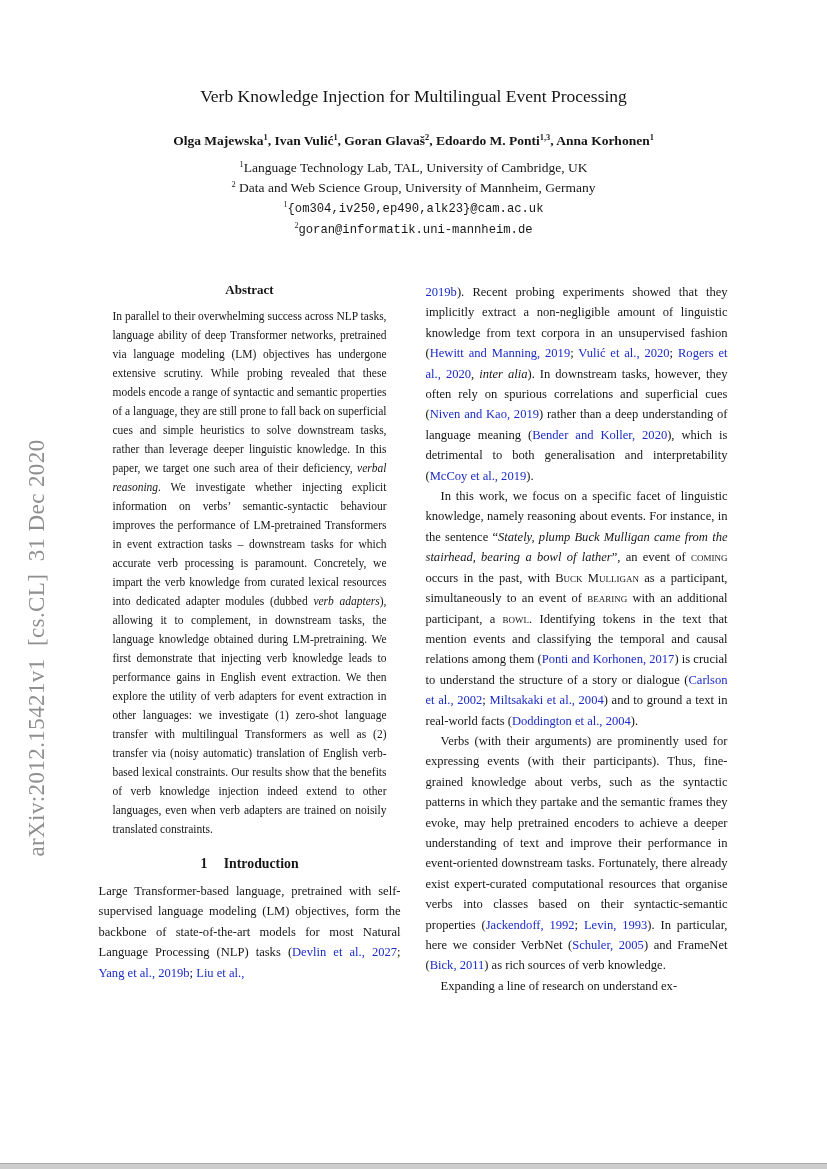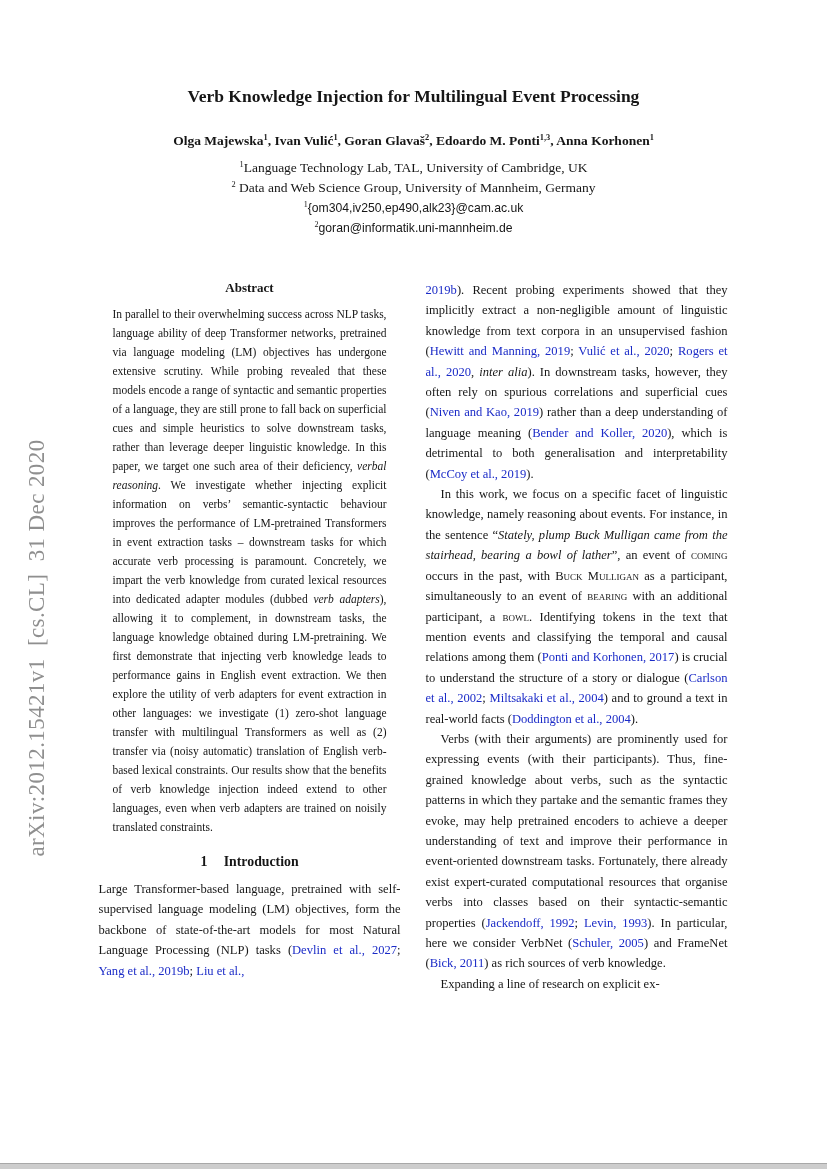--- a/index.html
+++ b/index.html
@@ -17,25 +17,25 @@
     position: absolute;
     top: 648px; left: 37px;
     transform: translate(-50%, -50%) rotate(-90deg);
     white-space: pre;
     font-size: 23px;
     color: #8f8f8f;
     letter-spacing: 0.4px;
   }
 
   .header { width: 648px; margin: 0 auto; padding-top: 86px; text-align: center; }
-  .title  { font-size: 17.5px; font-weight: bold; margin: 0 0 26px 0; }
+  .title  { font-size: 17.5px; font-weight: normal; margin: 0 0 26px 0; }
   .authors{ font-size: 13.5px; font-weight: bold; margin-bottom: 9px; }
   .affil  { font-size: 13.5px; line-height: 20px; }
   .email  { font-size: 13px;   line-height: 20px; }
-  .mono   { font-family: Liberation Sans, sans-serif; font-size: 12.2px; }
+  .mono   { font-family: Liberation Mono, monospace; font-size: 12.2px; }
   sup     { font-size: 62%; line-height: 0; }
 
   .columns { display: flex; gap: 25px; width: 630px; margin: 42px auto 16px auto; }
   .col { width: 302px; }
 
   .abstract { padding: 0 14px; }
   .abstract-heading { text-align: center; font-weight: bold; font-size: 13px; margin-bottom: 9px; }
   .abstract-body { font-size: 11.5px; line-height: 19px; text-align: justify; margin: 0; }
 
   .section-heading { font-size: 13.8px; font-weight: bold; margin: 17px 0 9px 0; text-align: center; }
@@ -83,19 +83,19 @@
         <span class="sec-num">1</span>
         <span class="sec-title">Introduction</span>
       </h2>
       <p class="body-par"><span>Large Transformer-based language, pretrained with self-supervised language modeling (LM) objectives, form the backbone of state-of-the-art models for most Natural Language Processing (NLP) tasks (</span><span class="cite">Devlin et al., 2027</span><span>; </span><span class="cite">Yang et al., 2019b</span><span>; </span><span class="cite">Liu et al.,</span></p>
     </div>
 
     <div class="col">
       <p class="body-par"><span class="cite">2019b</span><span>). Recent probing experiments showed that they implicitly extract a non-negligible amount of linguistic knowledge from text corpora in an unsupervised fashion (</span><span class="cite">Hewitt and Manning, 2019</span><span>; </span><span class="cite">Vulić et al., 2020</span><span>; </span><span class="cite">Rogers et al., 2020</span><span>, </span><span class="it">inter alia</span><span>). In downstream tasks, however, they often rely on spurious correlations and superficial cues (</span><span class="cite">Niven and Kao, 2019</span><span>) rather than a deep understanding of language meaning (</span><span class="cite">Bender and Koller, 2020</span><span>), which is detrimental to both generalisation and interpretability (</span><span class="cite">McCoy et al., 2019</span><span>).</span></p>
       <p class="body-par indent"><span>In this work, we focus on a specific facet of linguistic knowledge, namely reasoning about events. For instance, in the sentence “</span><span class="it">Stately, plump Buck Mulligan came from the stairhead, bearing a bowl of lather</span><span>”, an event of </span><span class="sc">coming</span><span> occurs in the past, with </span><span class="sc">Buck Mulligan</span><span> as a participant, simultaneously to an event of </span><span class="sc">bearing</span><span> with an additional participant, a </span><span class="sc">bowl</span><span>. Identifying tokens in the text that mention events and classifying the temporal and causal relations among them (</span><span class="cite">Ponti and Korhonen, 2017</span><span>) is crucial to understand the structure of a story or dialogue (</span><span class="cite">Carlson et al., 2002</span><span>; </span><span class="cite">Miltsakaki et al., 2004</span><span>) and to ground a text in real-world facts (</span><span class="cite">Doddington et al., 2004</span><span>).</span></p>
       <p class="body-par indent"><span>Verbs (with their arguments) are prominently used for expressing events (with their participants). Thus, fine-grained knowledge about verbs, such as the syntactic patterns in which they partake and the semantic frames they evoke, may help pretrained encoders to achieve a deeper understanding of text and improve their performance in event-oriented downstream tasks. Fortunately, there already exist expert-curated computational resources that organise verbs into classes based on their syntactic-semantic properties (</span><span class="cite">Jackendoff, 1992</span><span>; </span><span class="cite">Levin, 1993</span><span>). In particular, here we consider VerbNet (</span><span class="cite">Schuler, 2005</span><span>) and FrameNet (</span><span class="cite">Bick, 2011</span><span>) as rich sources of verb knowledge.</span></p>
-      <p class="body-par indent"><span>Expanding a line of research on explicit ex-</span></p>
+      <p class="body-par indent"><span>Expanding a line of research on understand ex-</span></p>
     </div>
 
   </div>
 
   <div class="page-bottom-edge"></div>
 </div>
 
 </body></html>

